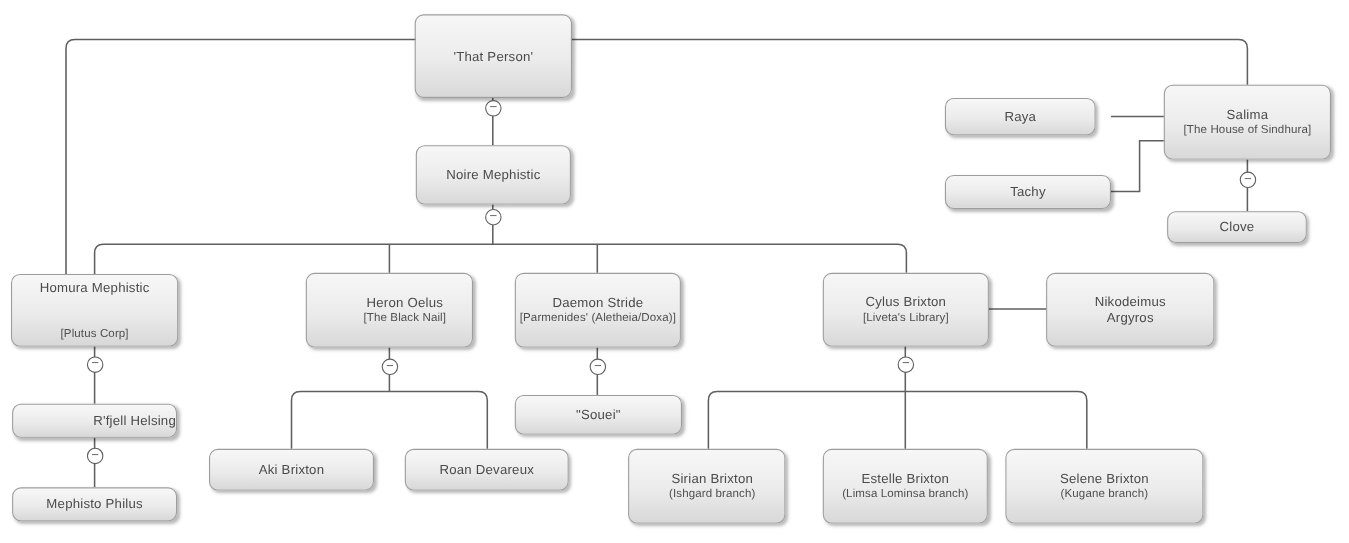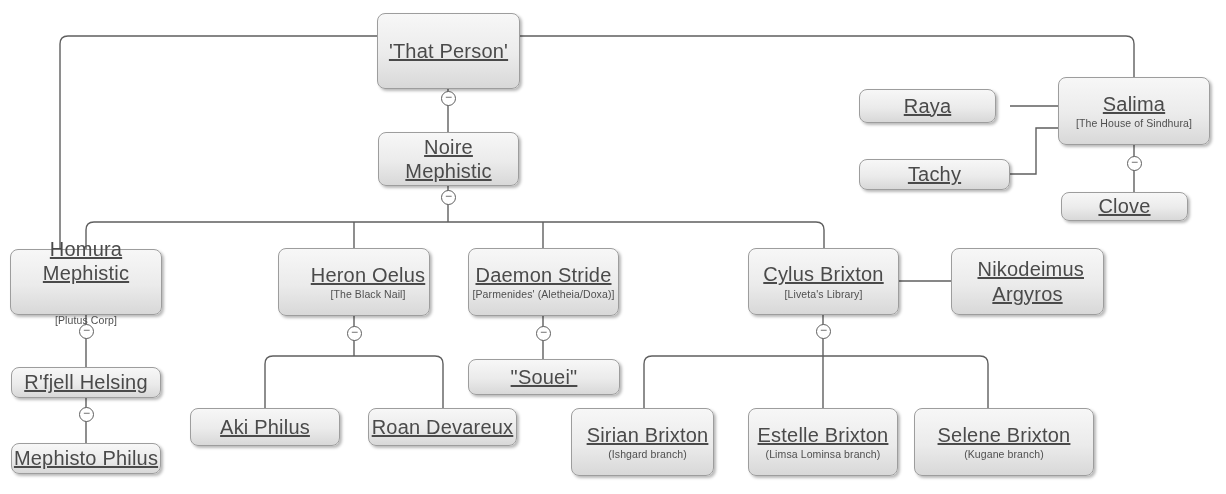--- a/index.html
+++ b/index.html
@@ -34,25 +34,24 @@
     background: linear-gradient(to bottom, #f7f7f7 0%, #ebebeb 55%, #d8d8d8 100%);
     box-shadow: 2px 2px 3px rgba(0,0,0,0.28);
     display: flex;
     flex-direction: column;
     align-items: center;
     justify-content: center;
     text-align: center;
     cursor: pointer;
   }
   .node-name {
-    font-size: 20px;
+    font-size: 12px;
     line-height: 1.22;
     color: #4a4a4a;
     letter-spacing: 0.2px;
-    text-decoration: underline;
   }
   .node-sub {
     font-size: 10.5px;
     line-height: 1.25;
     color: #4f4f4f;
     letter-spacing: 0.1px;
     margin-top: 1px;
   }
   .node-sub:empty { display: none; }
 
@@ -74,21 +73,21 @@
   }
 
   
   #n-that-person { left: 377px; top: 13px;  width: 143px; height: 76px; }
   #n-noire       { left: 378px; top: 132px; width: 141px; height: 54px; }
   #n-raya        { left: 859px; top: 89px;  width: 137px; height: 34px; }
   #n-salima      { left: 1058px;top: 77px;  width: 152px; height: 68px; }
   #n-tachy       { left: 859px; top: 159px; width: 151px; height: 31px; }
   #n-clove       { left: 1061px;top: 192px; width: 127px; height: 29px; }
   #n-homura      { left: 10px;  top: 249px; width: 152px; height: 66px; gap: 28px; }
-  #n-rfjell      { left: 11px;  top: 367px; width: 150px; height: 31px; }
+  #n-rfjell      { left: 11px;  top: 367px; width: 150px; height: 31px; align-items: flex-end; }
   #n-mephisto    { left: 11px;  top: 443px; width: 150px; height: 31px; }
   #n-heron       { left: 278px; top: 248px; width: 152px; height: 68px; padding-left: 28px; }
   #n-daemon      { left: 468px; top: 248px; width: 151px; height: 68px; }
   #n-souei       { left: 468px; top: 359px; width: 152px; height: 36px; }
   #n-aki         { left: 190px; top: 408px; width: 150px; height: 38px; }
   #n-roan        { left: 368px; top: 408px; width: 149px; height: 38px; }
   #n-cylus       { left: 748px; top: 248px; width: 151px; height: 67px; }
   #n-nikodeimus  { left: 951px; top: 248px; width: 153px; height: 67px; }
   #n-nikodeimus .node-name { max-width: 100px; }
   #n-sirian      { left: 571px; top: 408px; width: 143px; height: 68px; padding-left: 10px; }
@@ -193,21 +192,21 @@
     <div class="node-name">Daemon Stride</div>
     <div class="node-sub">[Parmenides' (Aletheia/Doxa)]</div>
   </div>
 
   <div class="node" id="n-souei">
     <div class="node-name">"Souei"</div>
 
   </div>
 
   <div class="node" id="n-aki">
-    <div class="node-name">Aki Philus</div>
+    <div class="node-name">Aki Brixton</div>
 
   </div>
 
   <div class="node" id="n-roan">
     <div class="node-name">Roan Devareux</div>
 
   </div>
 
   <div class="node" id="n-cylus">
     <div class="node-name">Cylus Brixton</div>

